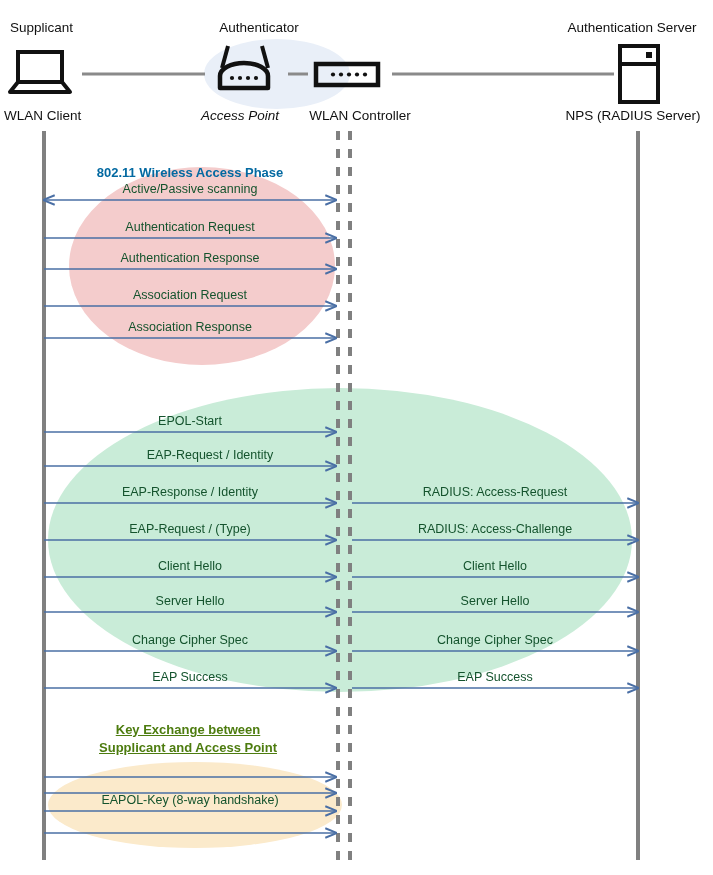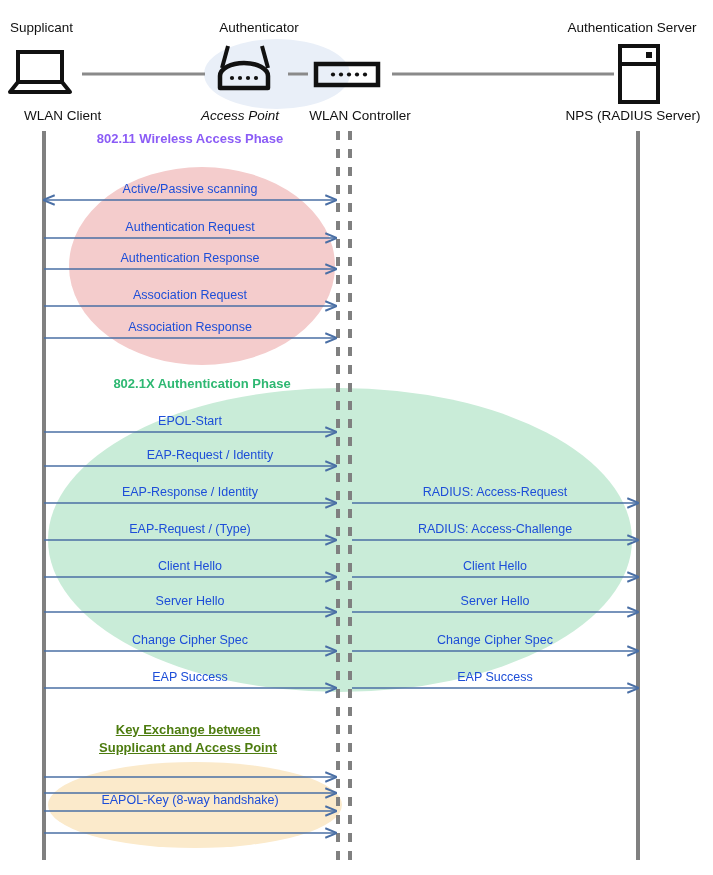--- a/index.html
+++ b/index.html
@@ -15,21 +15,21 @@
     position:absolute;font-size:13.5px;color:#111;white-space:nowrap;
   }
   .hdr-sub{
     position:absolute;font-size:13.5px;color:#111;white-space:nowrap;
   }
   .phase-label{
     position:absolute;font-size:13px;font-weight:bold;white-space:nowrap;
     text-align:center;line-height:18px;
   }
   .msg-label{
-    position:absolute;font-size:12.5px;color:#1d4ed8;white-space:nowrap;
+    position:absolute;font-size:12.5px;color:#14532d;white-space:nowrap;
     text-align:center;
   }
 </style>
 </head>
 <body>
 
 <div id="stage">
 
   <svg id="svg" width="713" height="875" xmlns="http://www.w3.org/2000/svg">
     <defs>
@@ -110,27 +110,26 @@
         <line x1="44" x2="336" y1="793" y2="793" stroke="#4a6fa5" stroke-width="1.7" marker-end="url(#ar-r)"></line>
         <line x1="336" x2="44" y1="811" y2="811" stroke="#4a6fa5" stroke-width="1.7" marker-start="url(#ar-l)"></line>
         <line x1="44" x2="336" y1="833" y2="833" stroke="#4a6fa5" stroke-width="1.7" marker-end="url(#ar-r)"></line>
       </g>
   </svg>
 
   <div class="hdr-title" style="left:10px;top:20px;">Supplicant</div>
   <div class="hdr-title" style="left:259px;top:20px;transform:translateX(-50%);">Authenticator</div>
   <div class="hdr-title" style="left:632px;top:20px;transform:translateX(-50%);">Authentication Server</div>
 
-  <div class="hdr-sub" style="left:24px;top:108px;">WLAN Client</div>
+  <div class="hdr-sub" style="left:4px;top:108px;">WLAN Client</div>
   <div class="hdr-sub" style="left:240px;top:108px;transform:translateX(-50%);font-style:italic;">Access Point</div>
   <div class="hdr-sub" style="left:360px;top:108px;transform:translateX(-50%);">WLAN Controller</div>
   <div class="hdr-sub" style="left:633px;top:108px;transform:translateX(-50%);">NPS (RADIUS Server)</div>
 
-  <div class="phase-label" style="left:190px;top:130px;transform:translateX(-50%);color:#8b5cf6;">802.11 Wireless Access Phase</div>
-  <div class="phase-label" style="left:202px;top:375px;transform:translateX(-50%);color:#2eb872;">802.1X Authentication Phase</div>
+  <div class="phase-label" style="left:190px;top:164px;transform:translateX(-50%);color:#0369a1;">802.11 Wireless Access Phase</div>
   <div class="phase-label" style="left:188px;top:721px;transform:translateX(-50%);color:#4d7c0f;text-decoration:underline;">Key Exchange between<br>Supplicant and Access Point</div>
 
   <div id="labels">
       <div class="msg-label" style="left: 190px; top: 182px; transform: translateX(-50%);">Active/Passive scanning</div>
       <div class="msg-label" style="left: 190px; top: 220px; transform: translateX(-50%);">Authentication Request</div>
       <div class="msg-label" style="left: 190px; top: 251px; transform: translateX(-50%);">Authentication Response</div>
       <div class="msg-label" style="left: 190px; top: 288px; transform: translateX(-50%);">Association Request</div>
       <div class="msg-label" style="left: 190px; top: 320px; transform: translateX(-50%);">Association Response</div>
       <div class="msg-label" style="left: 190px; top: 414px; transform: translateX(-50%);">EPOL-Start</div>
       <div class="msg-label" style="left: 190px; top: 448px; transform: translateX(-50%); padding-left: 40px;">EAP-Request / Identity</div>

